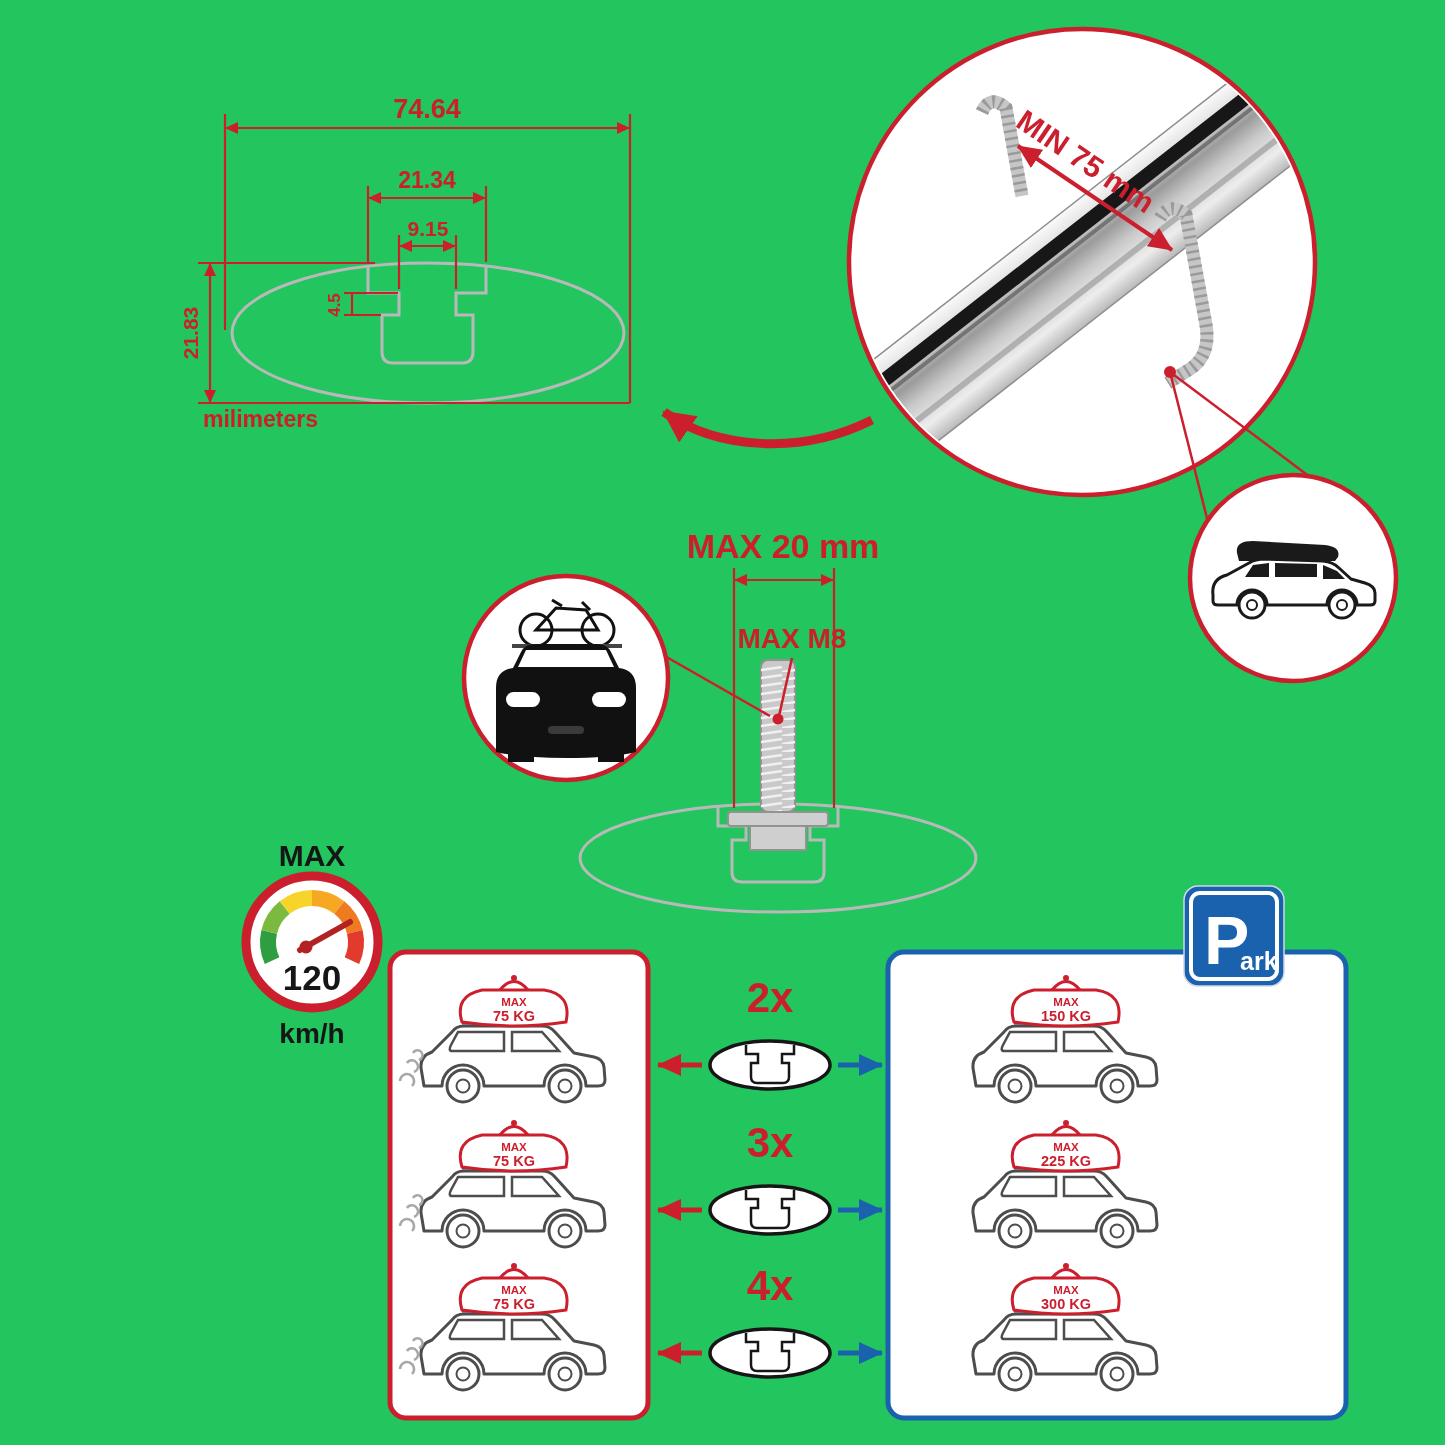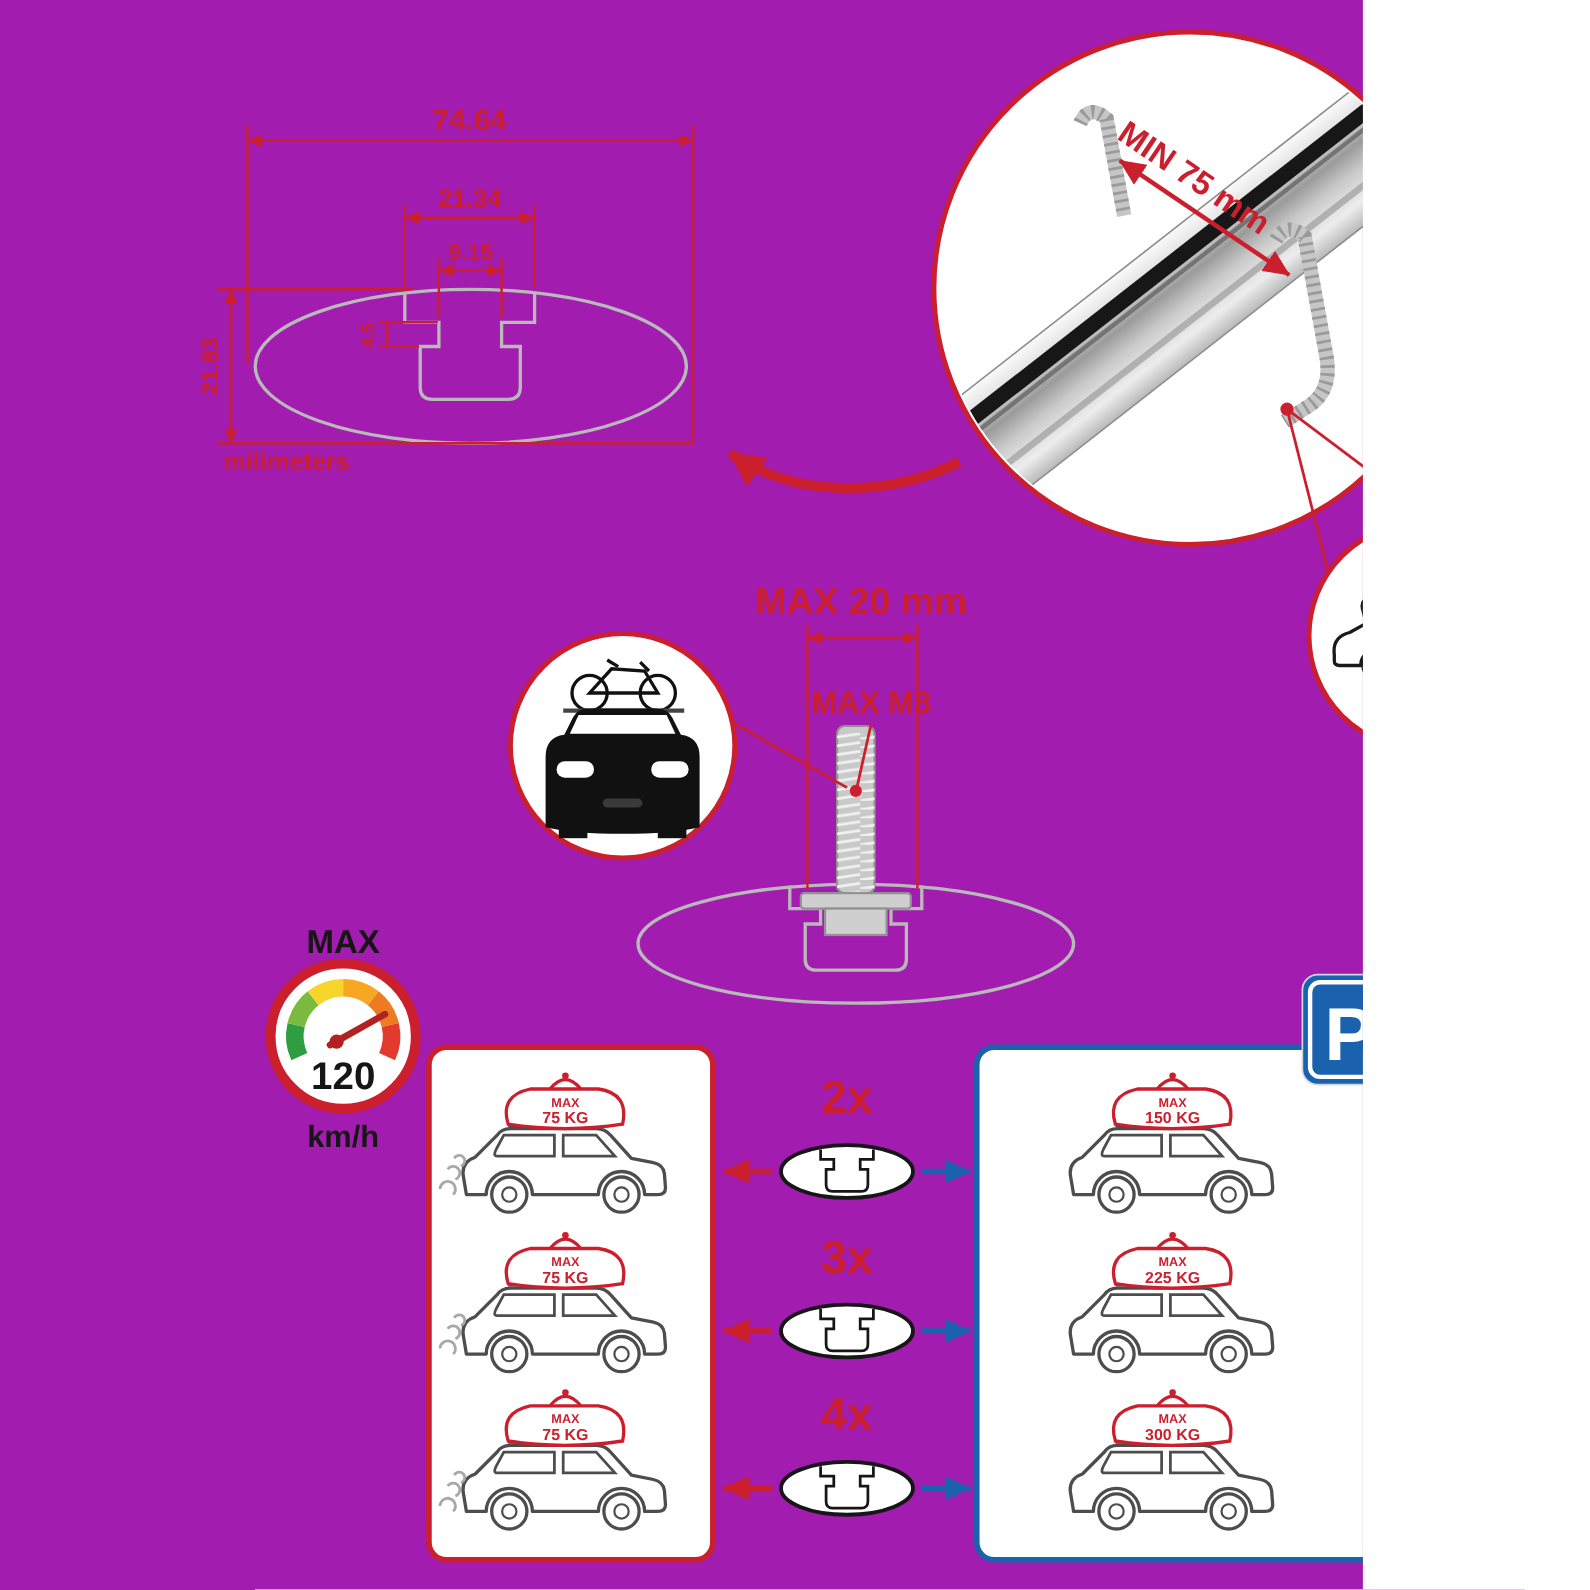--- a/index.html
+++ b/index.html
@@ -1,16 +1,16 @@
 <!DOCTYPE html>
 <html><head>
 <meta charset="utf-8">
 <style>
   html,body{margin:0;padding:0;background:#fff}
-  .canvas{width:1239px;height:1445px;position:relative;background:#a21caf;overflow:hidden}
+  .canvas{width:1445px;height:1445px;position:relative;background:#22c55e;overflow:hidden}
   svg{display:block}
   text{font-family:"Liberation Sans","DejaVu Sans",sans-serif;font-weight:700}
   .tr{fill:#cc1f2e}
   .tk{fill:#161616}
   .tw{fill:#ffffff}
   .mid{text-anchor:middle}
   .dim{stroke:#cc1f2e;stroke-width:2.2;fill:none}
   .gry{stroke:#b9b9b9;fill:none}
   .carline{stroke:#4d4d4d;fill:#fff;stroke-width:3;stroke-linejoin:round}
 </style>

